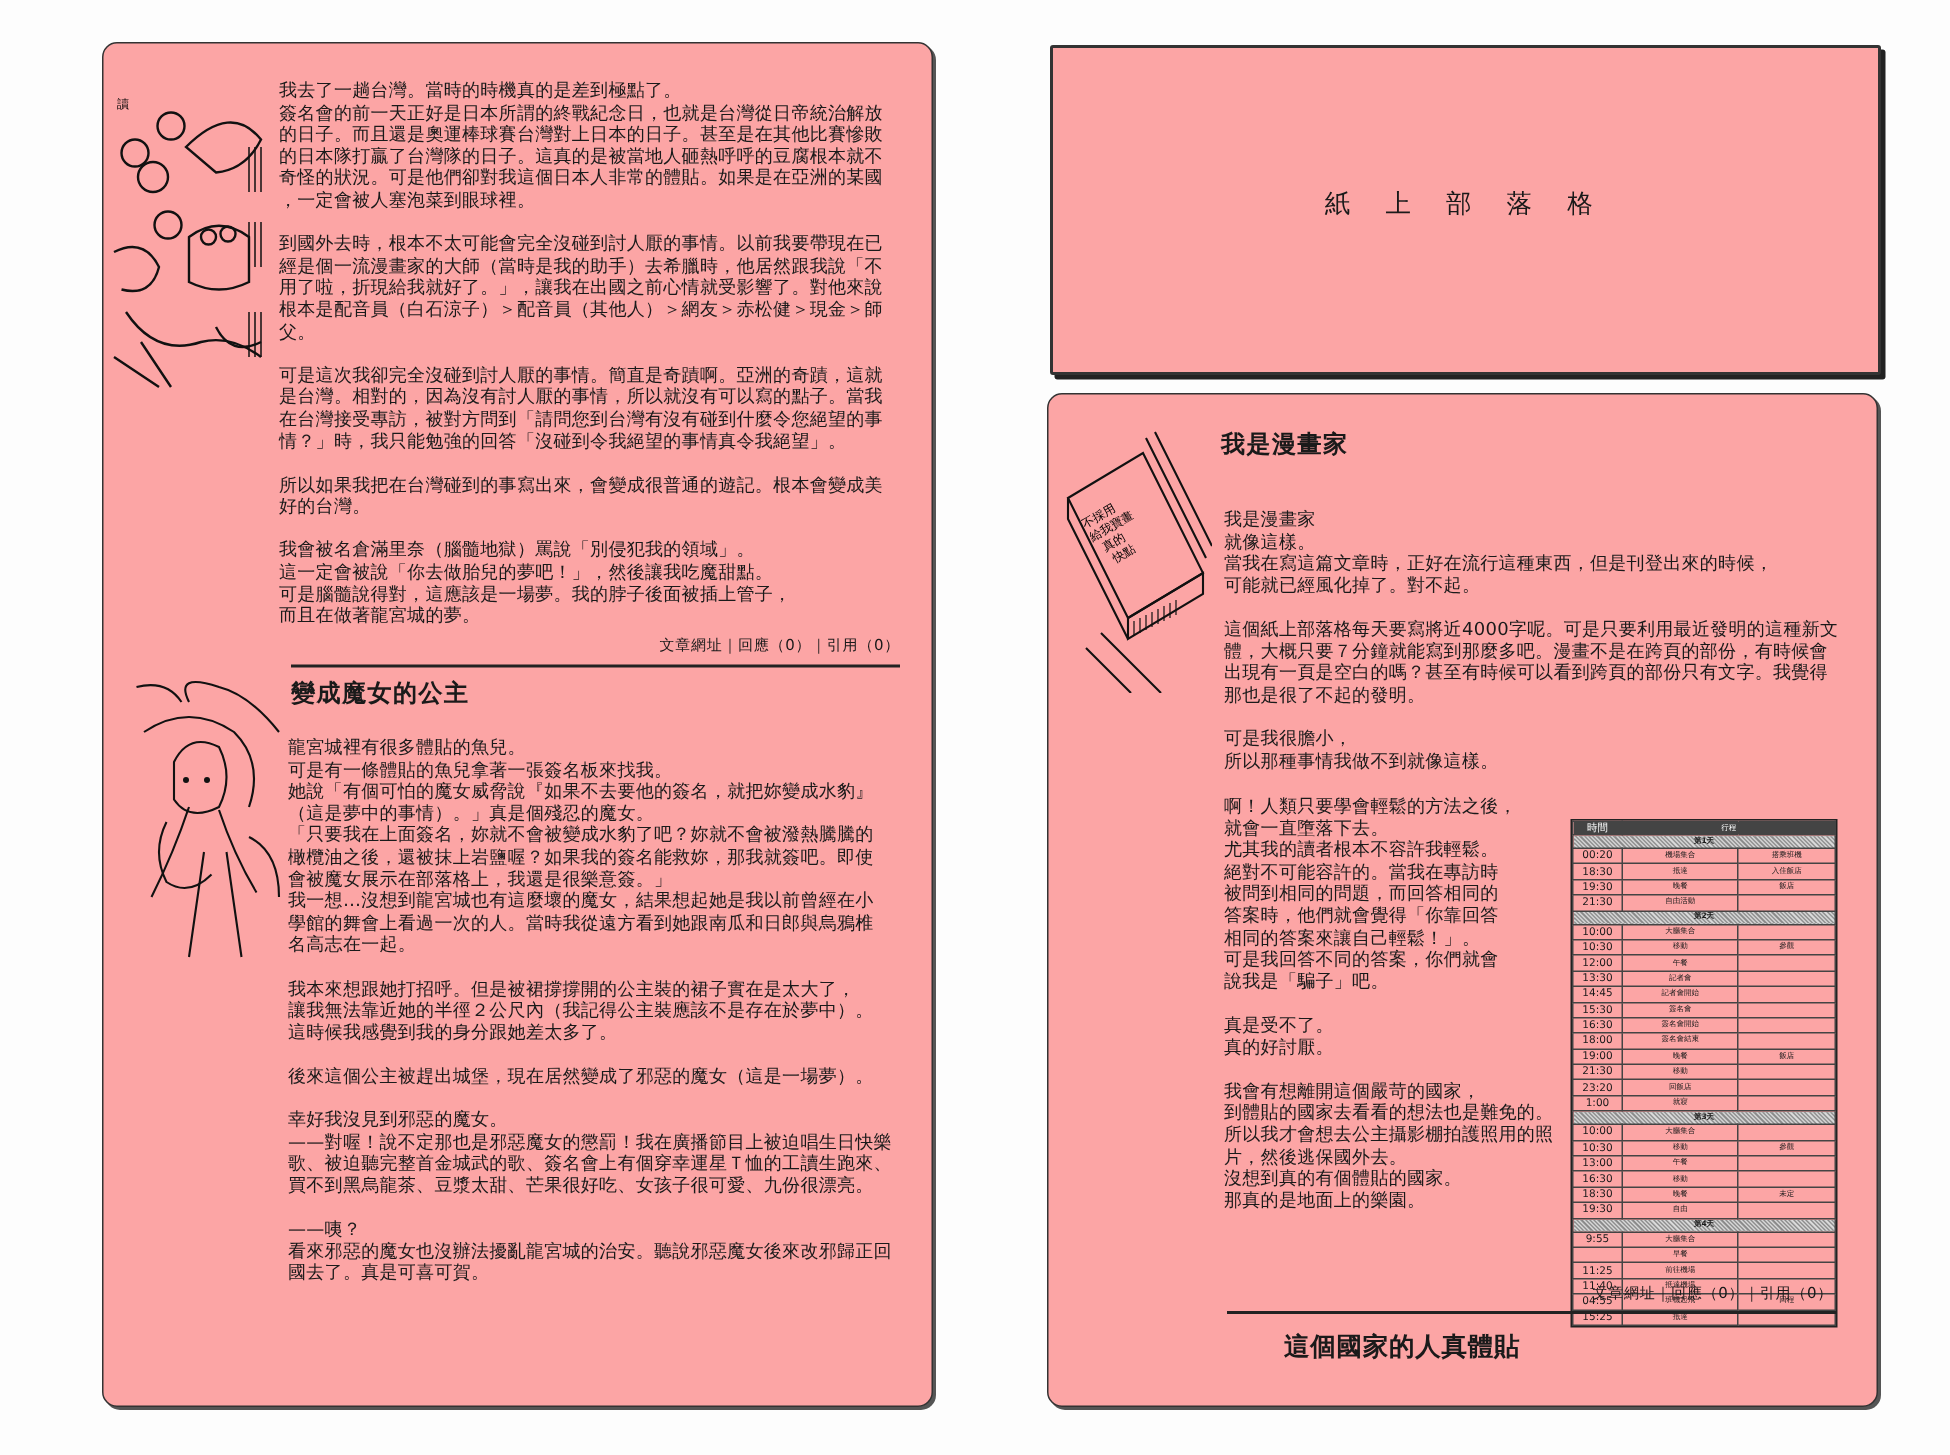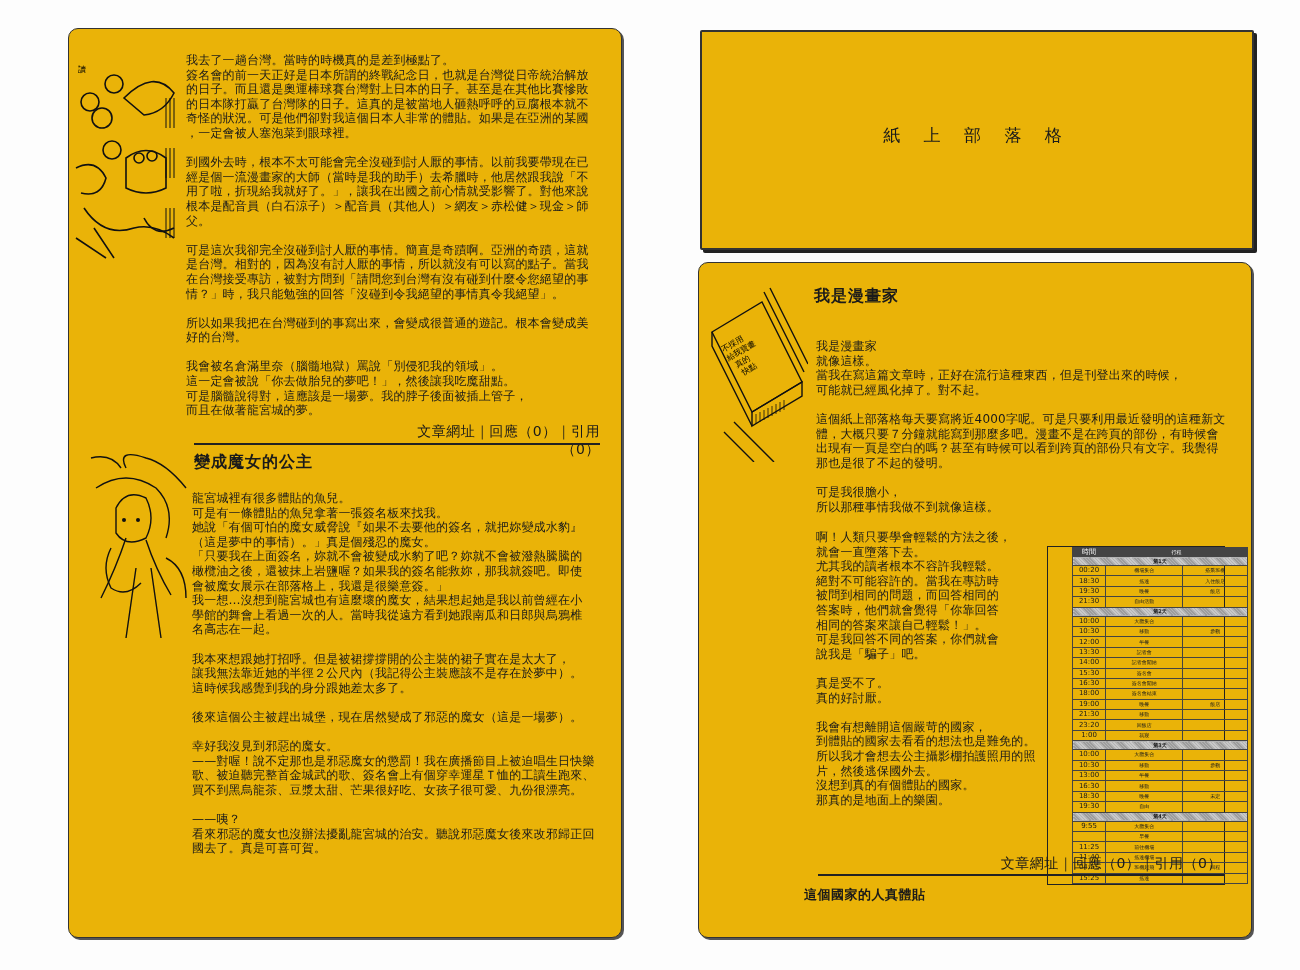--- a/index.html
+++ b/index.html
@@ -1,37 +1,37 @@
 <!DOCTYPE html>
 <html><head>
 <meta charset="utf-8">
 <style>
   html, body { margin:0; padding:0; }
   body {
     width:1300px; height:970px; background:#fdfdfd; position:relative; overflow:hidden;
     font-family: "DejaVu Sans", sans-serif; color:#1a1a1a;
   }
-  .page-box { position:absolute; border:1.5px solid #333; border-radius:10px; background:#eab308; }
+  .page-box { position:absolute; border:1.5px solid #333; border-radius:10px; background:#fca5a5; }
   #left-box { left:68px; top:28px; width:552px; height:908px; box-shadow:2px 2px 0 #555; }
   #title-box { left:700px; top:30px; width:550px; height:216px; border-radius:2px; border-width:2px; box-shadow:3px 3px 0 #222; }
   #right-box { left:698px; top:262px; width:552px; height:674px; box-shadow:2px 2px 0 #555; }
 
   .txt { position:absolute; font-size:12px; line-height:14.6px; white-space:pre-wrap; letter-spacing:0.2px; }
-  .meta { position:absolute; font-size:14px; text-align:right; letter-spacing:0.5px; }
+  .meta { position:absolute; font-size:10px; text-align:right; letter-spacing:0.5px; }
   .heading { position:absolute; font-size:16px; font-weight:bold; letter-spacing:1px; }
   .rule { position:absolute; height:2px; background:#222; }
 
   #blog-title { position:absolute; left:0; right:0; top:92px; text-align:center; font-size:17px; letter-spacing:9px; }
 
   
   .illus { position:absolute; }
 
   
   #sched { position:absolute; left:1047px; top:546px; width:176px; border:1.5px solid #222; font-size:5px; line-height:1; }
-  #sched table { border-collapse:collapse; width:100%;margin-left:24px; }
+  #sched table { border-collapse:collapse; width:100%; }
   #sched td { border:0.8px solid #444; padding:0 2px; height:9.4px; text-align:center; white-space:nowrap; overflow:hidden; }
   #sched td.time { width:28px; font-size:7px; }
   #sched tr.band td { background:repeating-linear-gradient(45deg,#888 0 1px,#ddd 1px 2px); font-weight:bold; height:8px; }
   #sched tr.hdr td { background:#444; color:#fff; height:8px; }
 </style>
 </head>
 <body>
 
 <div class="page-box" id="left-box"></div>
 
@@ -232,21 +232,21 @@
           <td class="time">12:00</td>
           <td>午餐</td>
           <td></td>
         </tr>
         <tr>
           <td class="time">13:30</td>
           <td>記者會</td>
           <td></td>
         </tr>
         <tr>
-          <td class="time">14:00</td>
+          <td class="time">14:45</td>
           <td>記者會開始</td>
           <td></td>
         </tr>
         <tr>
           <td class="time">15:30</td>
           <td>簽名會</td>
           <td></td>
         </tr>
         <tr>
           <td class="time">16:30</td>
@@ -343,13 +343,13 @@
           <td class="time">15:25</td>
           <td>抵達</td>
           <td></td>
         </tr>
       </tbody>
   </table>
 </div>
 
 <div class="meta" style="left:1000px;top:855px;width:222px">文章網址｜回應（0）｜引用（0）</div>
 <div class="rule" style="left:818px;top:874px;width:406px"></div>
-<div class="heading" style="left:804px;top:886px;font-size:13px;letter-spacing:0.5px">這個國家的人真體貼</div>
+<div class="heading" style="left:856px;top:886px;font-size:17px;letter-spacing:0.5px">這個國家的人真體貼</div>
 
 </body></html>

